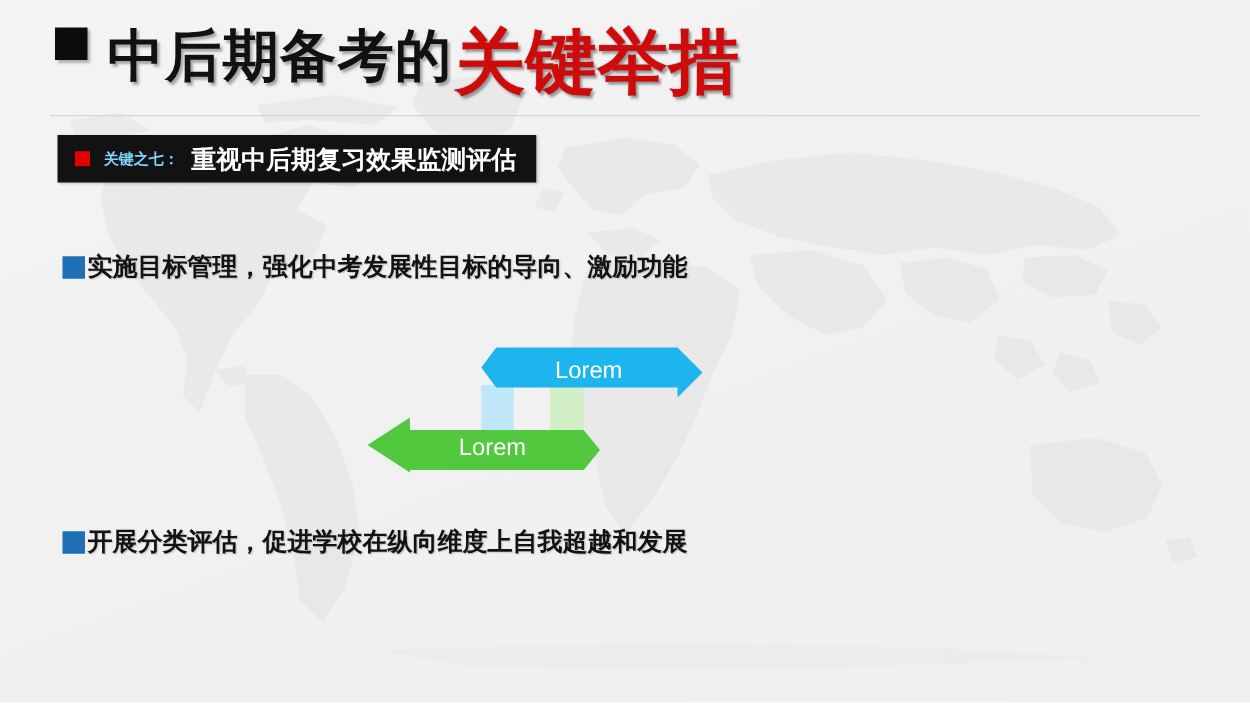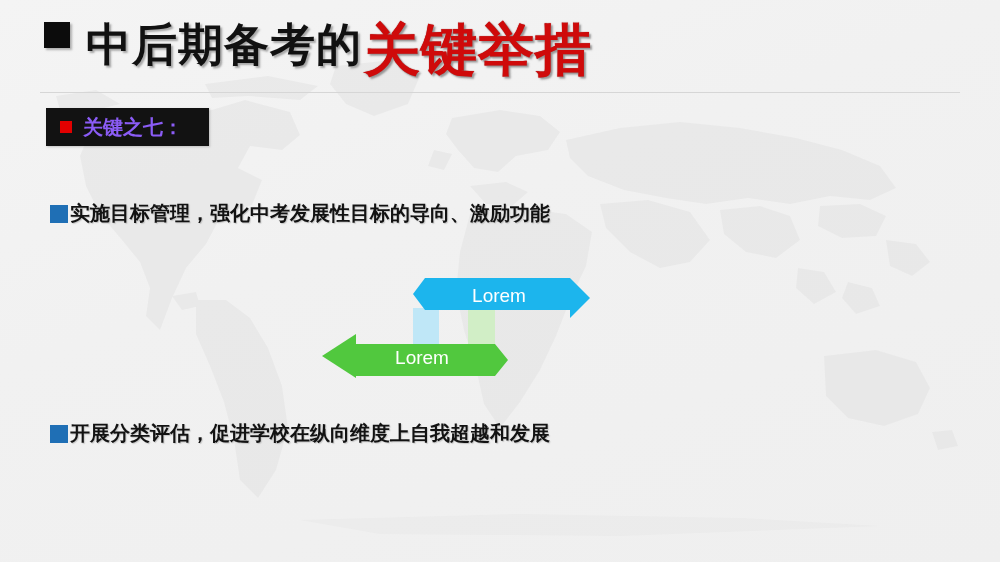--- a/index.html
+++ b/index.html
@@ -85,22 +85,22 @@
     box-shadow: 1px 1px 2px rgba(150,150,150,0.5);
   }
   #subtitle-bullet {
     width: 12px;
     height: 12px;
     background: #e20000;
     margin-right: 11px;
     flex: 0 0 auto;
   }
   #subtitle-label {
-    color: #8b5cf6;
-    font-size: 20px;
+    color: #7dd3fc;
+    font-size: 12px;
     font-weight: bold;
     white-space: nowrap;
     margin-right: 10px;
   }
   #subtitle-text {
     color: #ffffff;
     font-size: 20px;
     font-weight: bold;
     white-space: nowrap;
   }
@@ -126,21 +126,21 @@
     font-size: 20px;
     font-weight: bold;
     color: #121212;
     letter-spacing: 0px;
     text-shadow: 1px 1px 1px rgba(170,170,170,0.6);
   }
 
   
   #arrow-graphic {
     position: absolute;
-    left: 312px;
+    left: 284px;
     top: 272px;
     width: 300px;
     height: 108px;
     text-decoration: underline;
   }
   #arrow-graphic svg { display: block; }
   .arrow-label {
     font-family: "Liberation Sans", sans-serif;
     font-size: 19px;
     fill: #ffffff;
@@ -194,20 +194,21 @@
   <div id="title-row">
     <div id="title-bullet"></div>
     <span class="title-text" id="title-main">中后期备考的</span>
     <span class="title-text" id="title-accent">关键举措</span>
   </div>
   <div id="title-divider"></div>
 
   <div id="subtitle-bar">
     <div id="subtitle-bullet"></div>
     <span id="subtitle-label">关键之七：</span>
+    <span id="subtitle-text">重视中后期复习效果监测评估</span>
   </div>
 
   <div class="bullet-row" id="bullet-row-1">
     <div class="bullet-square"></div>
     <span class="bullet-text">实施目标管理，强化中考发展性目标的导向、激励功能</span>
   </div>
 
   <div id="arrow-graphic">
     <svg width="300" height="108" viewBox="0 0 300 108" aria-hidden="true">
 

